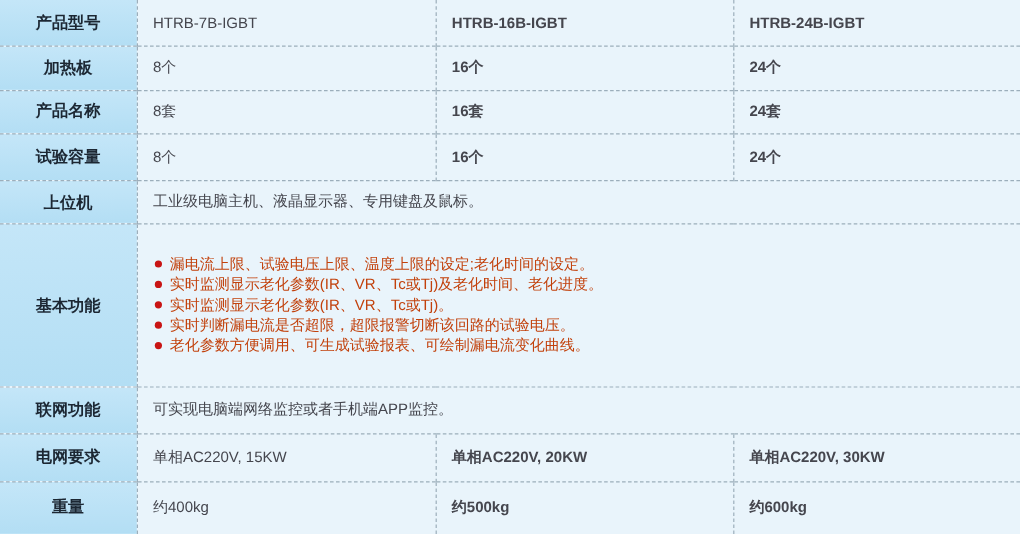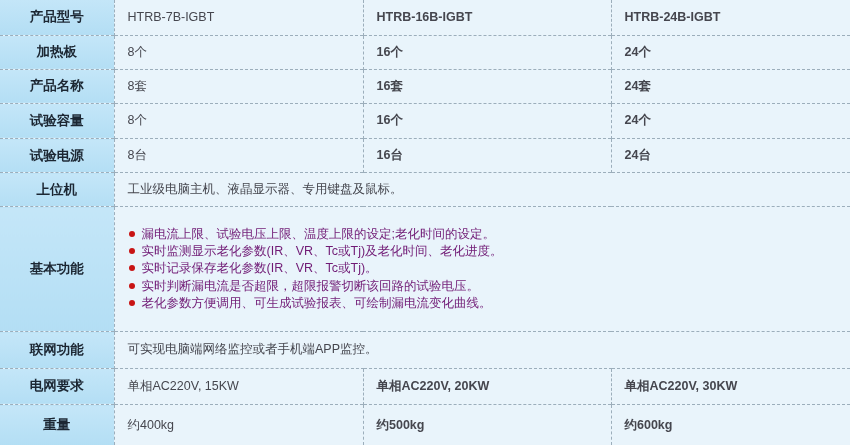--- a/index.html
+++ b/index.html
@@ -55,21 +55,21 @@
   tr.r10{height:29px;} tr.r11{height:29px;} tr.r12{height:47px;}
   tr.r13{height:32px;}
 
   ul.features{
     list-style:none;margin:0;padding:6px 8px 6px 14px;
   }
   ul.features li{
     line-height:15.2px;
     padding:1px 0;
     white-space:nowrap;
-    color:#701a75;
+    color:#c2410c;
   }
   .dot{
     display:inline-block;
     width:6px;height:6px;border-radius:50%;
     background:#c81414;
     margin-right:7px;
     vertical-align:1px;
   }
 </style>
 </head>
@@ -107,39 +107,33 @@
     <td class="val">24套</td>
   </tr>
 
   <tr class="r6">
     <td class="label">试验容量</td>
     <td class="val">8个</td>
     <td class="val">16个</td>
     <td class="val">24个</td>
   </tr>
 
-  <tr class="r7">
-    <td class="label">试验电源</td>
-    <td class="val">8台</td>
-    <td class="val">16台</td>
-    <td class="val">24台</td>
-  </tr>
 
   <tr class="r8">
     <td class="label">上位机</td>
     <td class="span-val" colspan="3">工业级电脑主机、液晶显示器、专用键盘及鼠标。</td>
   </tr>
 
   <tr class="r9">
     <td class="label">基本功能</td>
     <td colspan="3">
       <ul class="features">
         <li><span class="dot"></span><span>漏电流上限、试验电压上限、温度上限的设定;老化时间的设定。</span></li>
         <li><span class="dot"></span><span>实时监测显示老化参数(IR、VR、Tc或Tj)及老化时间、老化进度。</span></li>
-        <li><span class="dot"></span><span>实时记录保存老化参数(IR、VR、Tc或Tj)。</span></li>
+        <li><span class="dot"></span><span>实时监测显示老化参数(IR、VR、Tc或Tj)。</span></li>
         <li><span class="dot"></span><span>实时判断漏电流是否超限，超限报警切断该回路的试验电压。</span></li>
         <li><span class="dot"></span><span>老化参数方便调用、可生成试验报表、可绘制漏电流变化曲线。</span></li>
       </ul>
     </td>
   </tr>
 
   <tr class="r10">
     <td class="label">联网功能</td>
     <td class="span-val" colspan="3">可实现电脑端网络监控或者手机端APP监控。</td>
   </tr>

